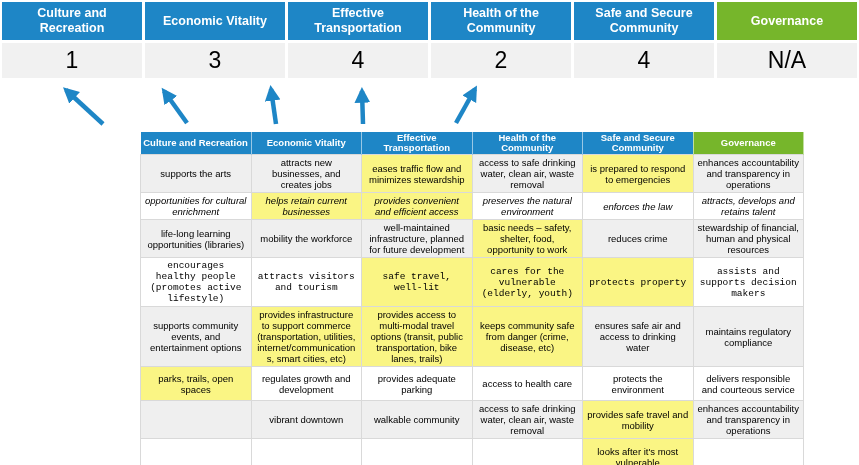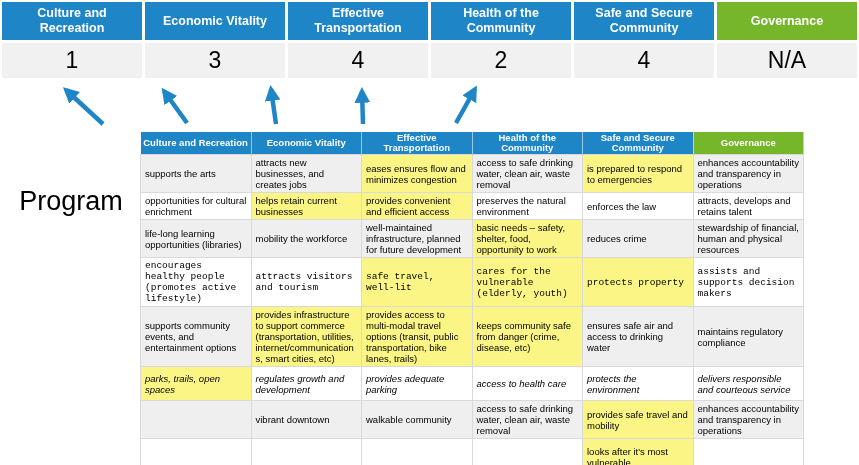--- a/index.html
+++ b/index.html
@@ -39,27 +39,27 @@
     font-size:9.5px;line-height:11px;
   }
   table.matrix col{width:110.5px;}
   table.matrix th{
     background:#1E86C6;color:#fff;font-weight:bold;font-size:9.5px;
     line-height:10px;text-align:center;vertical-align:middle;padding:1px 2px;
     border-right:1px solid rgba(255,255,255,0.55);height:20px;box-sizing:border-box;
   }
   table.matrix th.green{background:#76B62B;}
   table.matrix td{
-    border:1px solid #D9D9D9;vertical-align:middle;text-align:left;
+    border:1px solid #D9D9D9;vertical-align:middle;text-align:center;
     padding:2px 4px;background:#fff;box-sizing:border-box;word-wrap:break-word;
   }
   table.matrix td.band{background:#EFEFEF;}
   table.matrix td.hl{background:#FAF584;}
-  tr.r1{height:38px;} tr.r2{height:20px;} tr.r3{height:38px;margin-left:8px;} tr.r4{height:32px;font-family:Liberation Mono, monospace;}
-  tr.r5{height:58px;} tr.r6{height:34px;font-style:italic;} tr.r7{height:34px;} tr.r8{height:37px;}
+  tr.r1{height:38px;} tr.r2{height:20px;font-style:italic;} tr.r3{height:38px;margin-left:8px;} tr.r4{height:32px;font-family:Liberation Mono, monospace;}
+  tr.r5{height:58px;} tr.r6{height:34px;} tr.r7{height:34px;} tr.r8{height:37px;}
 </style>
 </head>
 <body>
 
 <div class="banner-grid" id="bannerGrid">
     <div class="banner-cell">Culture and Recreation</div>
     <div class="banner-cell">Economic Vitality</div>
     <div class="banner-cell">Effective Transportation</div>
     <div class="banner-cell">Health of the Community</div>
     <div class="banner-cell">Safe and Secure Community</div>
@@ -82,21 +82,20 @@
     </marker>
   </defs>
 <line x1="103" y1="44" x2="66" y2="10" stroke="#1E86C6" stroke-width="4.5" marker-end="url(#ah)"></line>
     <line x1="187" y1="43" x2="164" y2="11" stroke="#1E86C6" stroke-width="4.5" marker-end="url(#ah)"></line>
     <line x1="276" y1="44" x2="271" y2="9" stroke="#1E86C6" stroke-width="4.5" marker-end="url(#ah)"></line>
     <line x1="363" y1="44" x2="362" y2="11" stroke="#1E86C6" stroke-width="4.5" marker-end="url(#ah)"></line>
     <line x1="456" y1="43" x2="475" y2="9" stroke="#1E86C6" stroke-width="4.5" marker-end="url(#ah)"></line>
   </svg>
 
 <div class="prog-title" id="progTitle">
-    <div>Program</div>
   </div>
 
 <div class="matrix-wrap">
   <table class="matrix">
     <colgroup>
         <col>
         <col>
         <col>
         <col>
         <col>
@@ -109,21 +108,21 @@
           <th class="">Effective Transportation</th>
           <th class="">Health of the Community</th>
           <th class="">Safe and Secure Community</th>
           <th class="green">Governance</th>
         </tr>
       </thead>
     <tbody id="matrixBody">
         <tr class="r1">
           <td class="band">supports the arts</td>
           <td class="band">attracts new businesses, and creates jobs</td>
-          <td class="hl">eases ensures flow and minimizes congestion</td>
+          <td class="hl">eases traffic flow and minimizes stewardship</td>
           <td class="band">access to safe drinking water, clean air, waste removal</td>
           <td class="hl">is prepared to respond to emergencies</td>
           <td class="band">enhances accountability and transparency in operations</td>
         </tr>
         <tr class="r2">
           <td class="">opportunities for cultural enrichment</td>
           <td class="hl">helps retain current businesses</td>
           <td class="hl">provides convenient and efficient access</td>
           <td class="">preserves the natural environment</td>
           <td class="">enforces the law</td>

